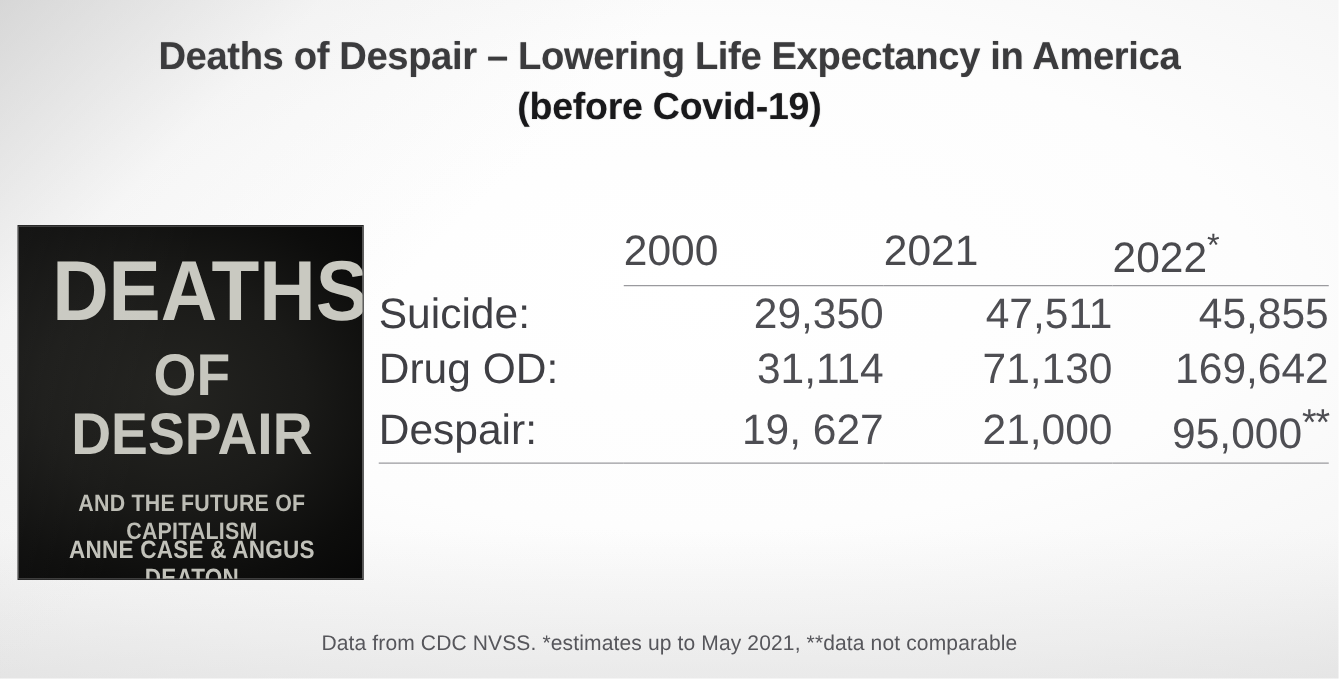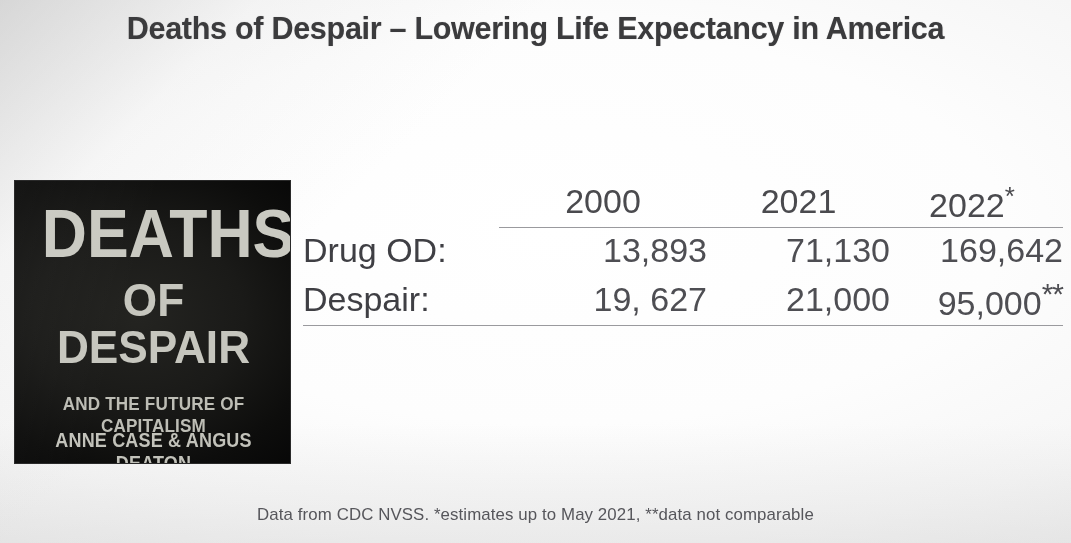--- a/index.html
+++ b/index.html
@@ -34,21 +34,21 @@
     inset: 0;
     background:
       linear-gradient(135deg, rgba(190,190,190,0.55) 0%, rgba(215,215,215,0.18) 16%, rgba(255,255,255,0) 34%),
       linear-gradient(to top, rgba(205,205,205,0.30) 0%, rgba(255,255,255,0) 22%);
     pointer-events: none;
   }
 
   
   .title-block {
     position: absolute;
-    top: 8px;
+    top: 24px;
     left: 0;
     width: 1071px;
     text-align: center;
     z-index: 3;
   }
   .title-line1 {
     font-size: 31px;
     font-weight: bold;
     color: #3b3b3d;
     letter-spacing: -0.3px;
@@ -182,21 +182,21 @@
   .num {
     text-align: right;
     padding-right: 6px;
     color: #4e4e53;
   }
   .num-2021 { padding-right: 10px; }
 
   thead th {
     font-size: 34px;
     color: #4a4a4e;
-    text-align: center;
+    text-align: left;
     padding-right: 6px;
     height: 40px;
     line-height: 40px;
   }
   thead th.c-hdr-2021 { padding-right: 10px; }
   thead tr.head-rule th { border-bottom: 1px solid #9a9a9e; }
   thead tr.head-rule th.lbl-blank { border-bottom: none; }
 
   tr.alcohol td { border-bottom: 1px solid #9a9a9e; }
 
@@ -225,20 +225,21 @@
     transform: scaleX(0.99);
   }
 </style>
 </head>
 <body>
 
 <div id="slide">
 
   <div class="title-block">
     <div class="title-line1">Deaths of Despair – Lowering Life Expectancy in America</div>
+    <div class="title-line2">(before Covid-19)</div>
   </div>
 
   <div class="book-cover">
     <div class="bc-deaths">DEATHS</div>
     <div class="bc-despair">OF DESPAIR</div>
     <div class="bc-sub1">AND THE FUTURE OF CAPITALISM</div>
     <div class="bc-sub2">ANNE CASE &amp; ANGUS DEATON</div>
   </div>
 
   <div class="table-wrap">
@@ -252,22 +253,28 @@
       <thead>
         <tr class="head-rule">
           <th class="lbl-blank"></th>
           <th>2000</th>
           <th>2021</th>
           <th class="c-hdr-2021"><span>2022</span><sup class="star">*</sup></th>
         </tr>
       </thead>
       <tbody>
         <tr>
+          <td class="lbl">Suicide:</td>
+          <td class="num">29,350</td>
+          <td class="num">47,511</td>
+          <td class="num num-2021">45,855</td>
+        </tr>
+        <tr>
           <td class="lbl">Drug OD:</td>
-          <td class="num">13,893</td>
+          <td class="num">31,114</td>
           <td class="num">71,130</td>
           <td class="num num-2021">169,642</td>
         </tr>
         <tr class="alcohol">
           <td class="lbl">Despair:</td>
           <td class="num">19, 627</td>
           <td class="num">21,000</td>
           <td class="num num-2021"><span>95,000</span><span class="star-inline">**</span></td>
         </tr>
       </tbody>

